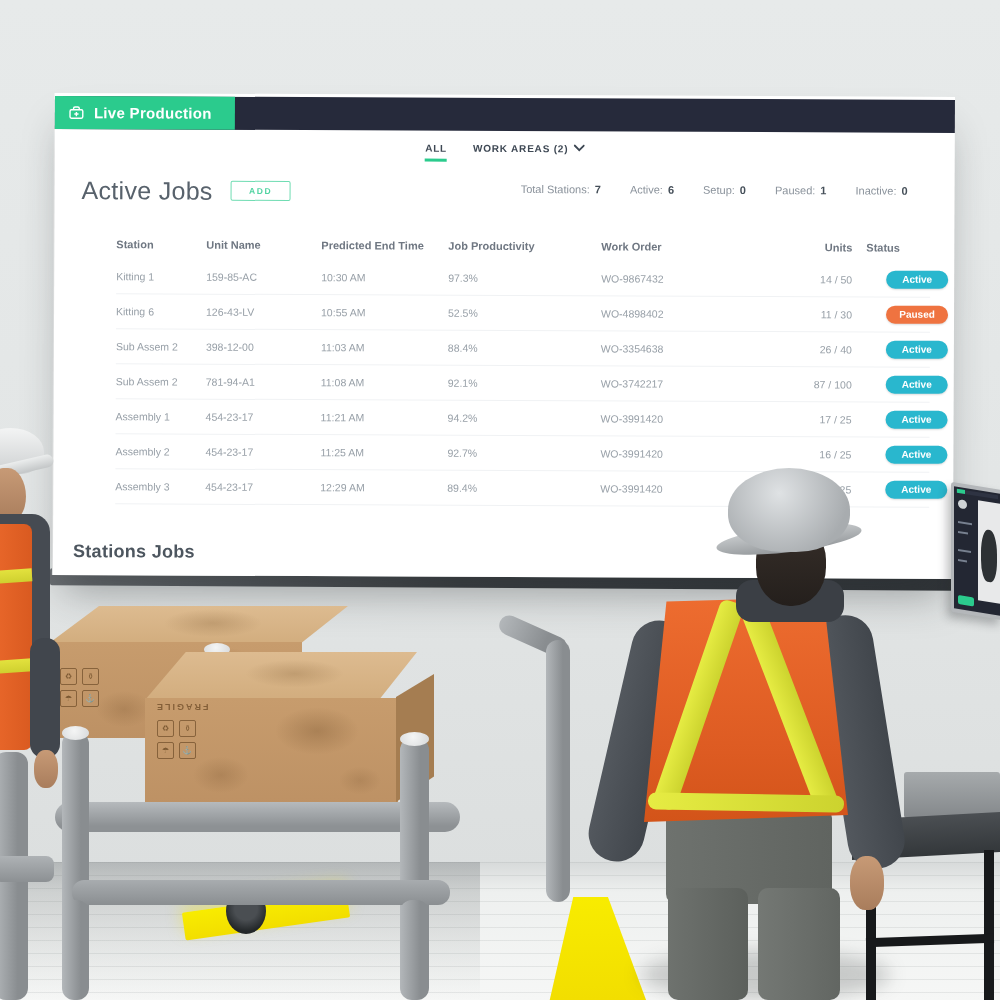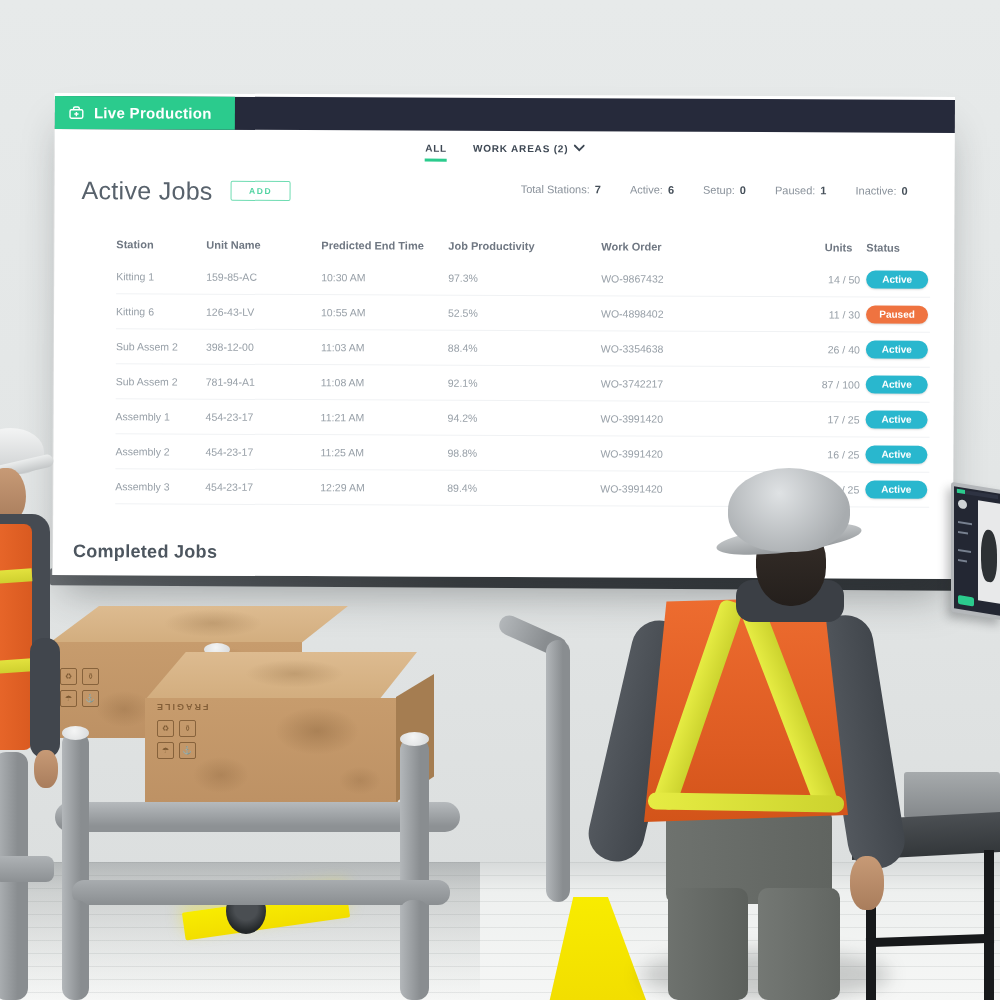--- a/index.html
+++ b/index.html
@@ -48,25 +48,25 @@
     display:flex;align-items:center;justify-content:center;cursor:pointer;}
   #stats{position:absolute;right:47px;top:88px;display:flex;gap:29px;align-items:center;}
   .stat{font-size:11px;color:#8a929b;white-space:nowrap;}
   .stat b{color:#454f59;font-weight:700;margin-left:5px;}
 
   .tgrid{display:grid;grid-template-columns:90px 115px 127px 153px 167px 98px 64px;
     align-items:center;}
   #thead{left:62px;top:142px;width:814px;height:18px;font-size:11px;font-weight:700;color:#6f7782;}
   #rows{left:62px;top:166px;width:814px;}
   .trow{height:34px;border-bottom:1px solid #f0f2f4;font-size:10.5px;color:#98a0a8;}
-  .cell-units{text-align:right;padding-right:6px;}
+  .cell-units{text-align:right;padding-right:14px;}
   .h-units{text-align:right;padding-right:14px;}
   .badge{display:inline-block;width:62px;height:18px;line-height:18px;border-radius:9px;
     color:#fff;font-size:10px;font-weight:700;text-align:center;cursor:pointer;
-    box-shadow:0 1px 2px rgba(0,0,0,.15);}
+    box-shadow:0 1px 2px rgba(0,0,0,.15);margin-left:20px;}
   #completed-title{left:20px;top:448px;font-size:18px;font-weight:600;color:#4d565f;letter-spacing:.3px;}
 
   
   #side-display{left:951px;top:486px;width:52px;height:130px;transform:skewY(9deg);
     background:#b4b7ba;border-radius:3px;box-shadow:-4px 6px 10px rgba(40,44,46,.3);}
   #side-screen{left:3px;top:4px;width:46px;height:122px;background:#232733;overflow:hidden;}
   #side-statusbar{left:2px;top:2px;width:42px;height:4px;background:#2e3342;}
   #side-statusdot{left:3px;top:2px;width:8px;height:4px;background:#2bcb8d;}
   #side-avatar{left:4px;top:12px;width:9px;height:9px;border-radius:50%;background:#cfd3d6;}
   .side-line{height:2px;background:#77808f;}
@@ -267,37 +267,37 @@
           <div>11:21 AM</div>
           <div>94.2%</div>
           <div>WO-3991420</div>
           <div class="cell-units">17 / 25</div>
           <div><span class="badge" style="background: rgb(41, 183, 206);">Active</span></div>
         </div>
         <div class="trow tgrid">
           <div>Assembly 2</div>
           <div>454-23-17</div>
           <div>11:25 AM</div>
-          <div>98.8%</div>
+          <div>92.7%</div>
           <div>WO-3991420</div>
           <div class="cell-units">16 / 25</div>
           <div><span class="badge" style="background: rgb(41, 183, 206);">Active</span></div>
         </div>
         <div class="trow tgrid">
           <div>Assembly 3</div>
           <div>454-23-17</div>
           <div>12:29 AM</div>
           <div>89.4%</div>
           <div>WO-3991420</div>
           <div class="cell-units">15 / 25</div>
           <div><span class="badge" style="background: rgb(41, 183, 206);">Active</span></div>
         </div>
       </div>
 
-    <div class="abs" id="completed-title">Completed Jobs</div>
+    <div class="abs" id="completed-title">Stations Jobs</div>
   </div>
 
   <div class="abs" id="side-display">
     <div class="abs" id="side-screen">
       <div class="abs" id="side-statusbar"></div>
       <div class="abs" id="side-statusdot"></div>
       <div class="abs" id="side-product">
         <div class="abs" id="side-blob"></div>
       </div>
       <div class="abs" id="side-avatar"></div>

